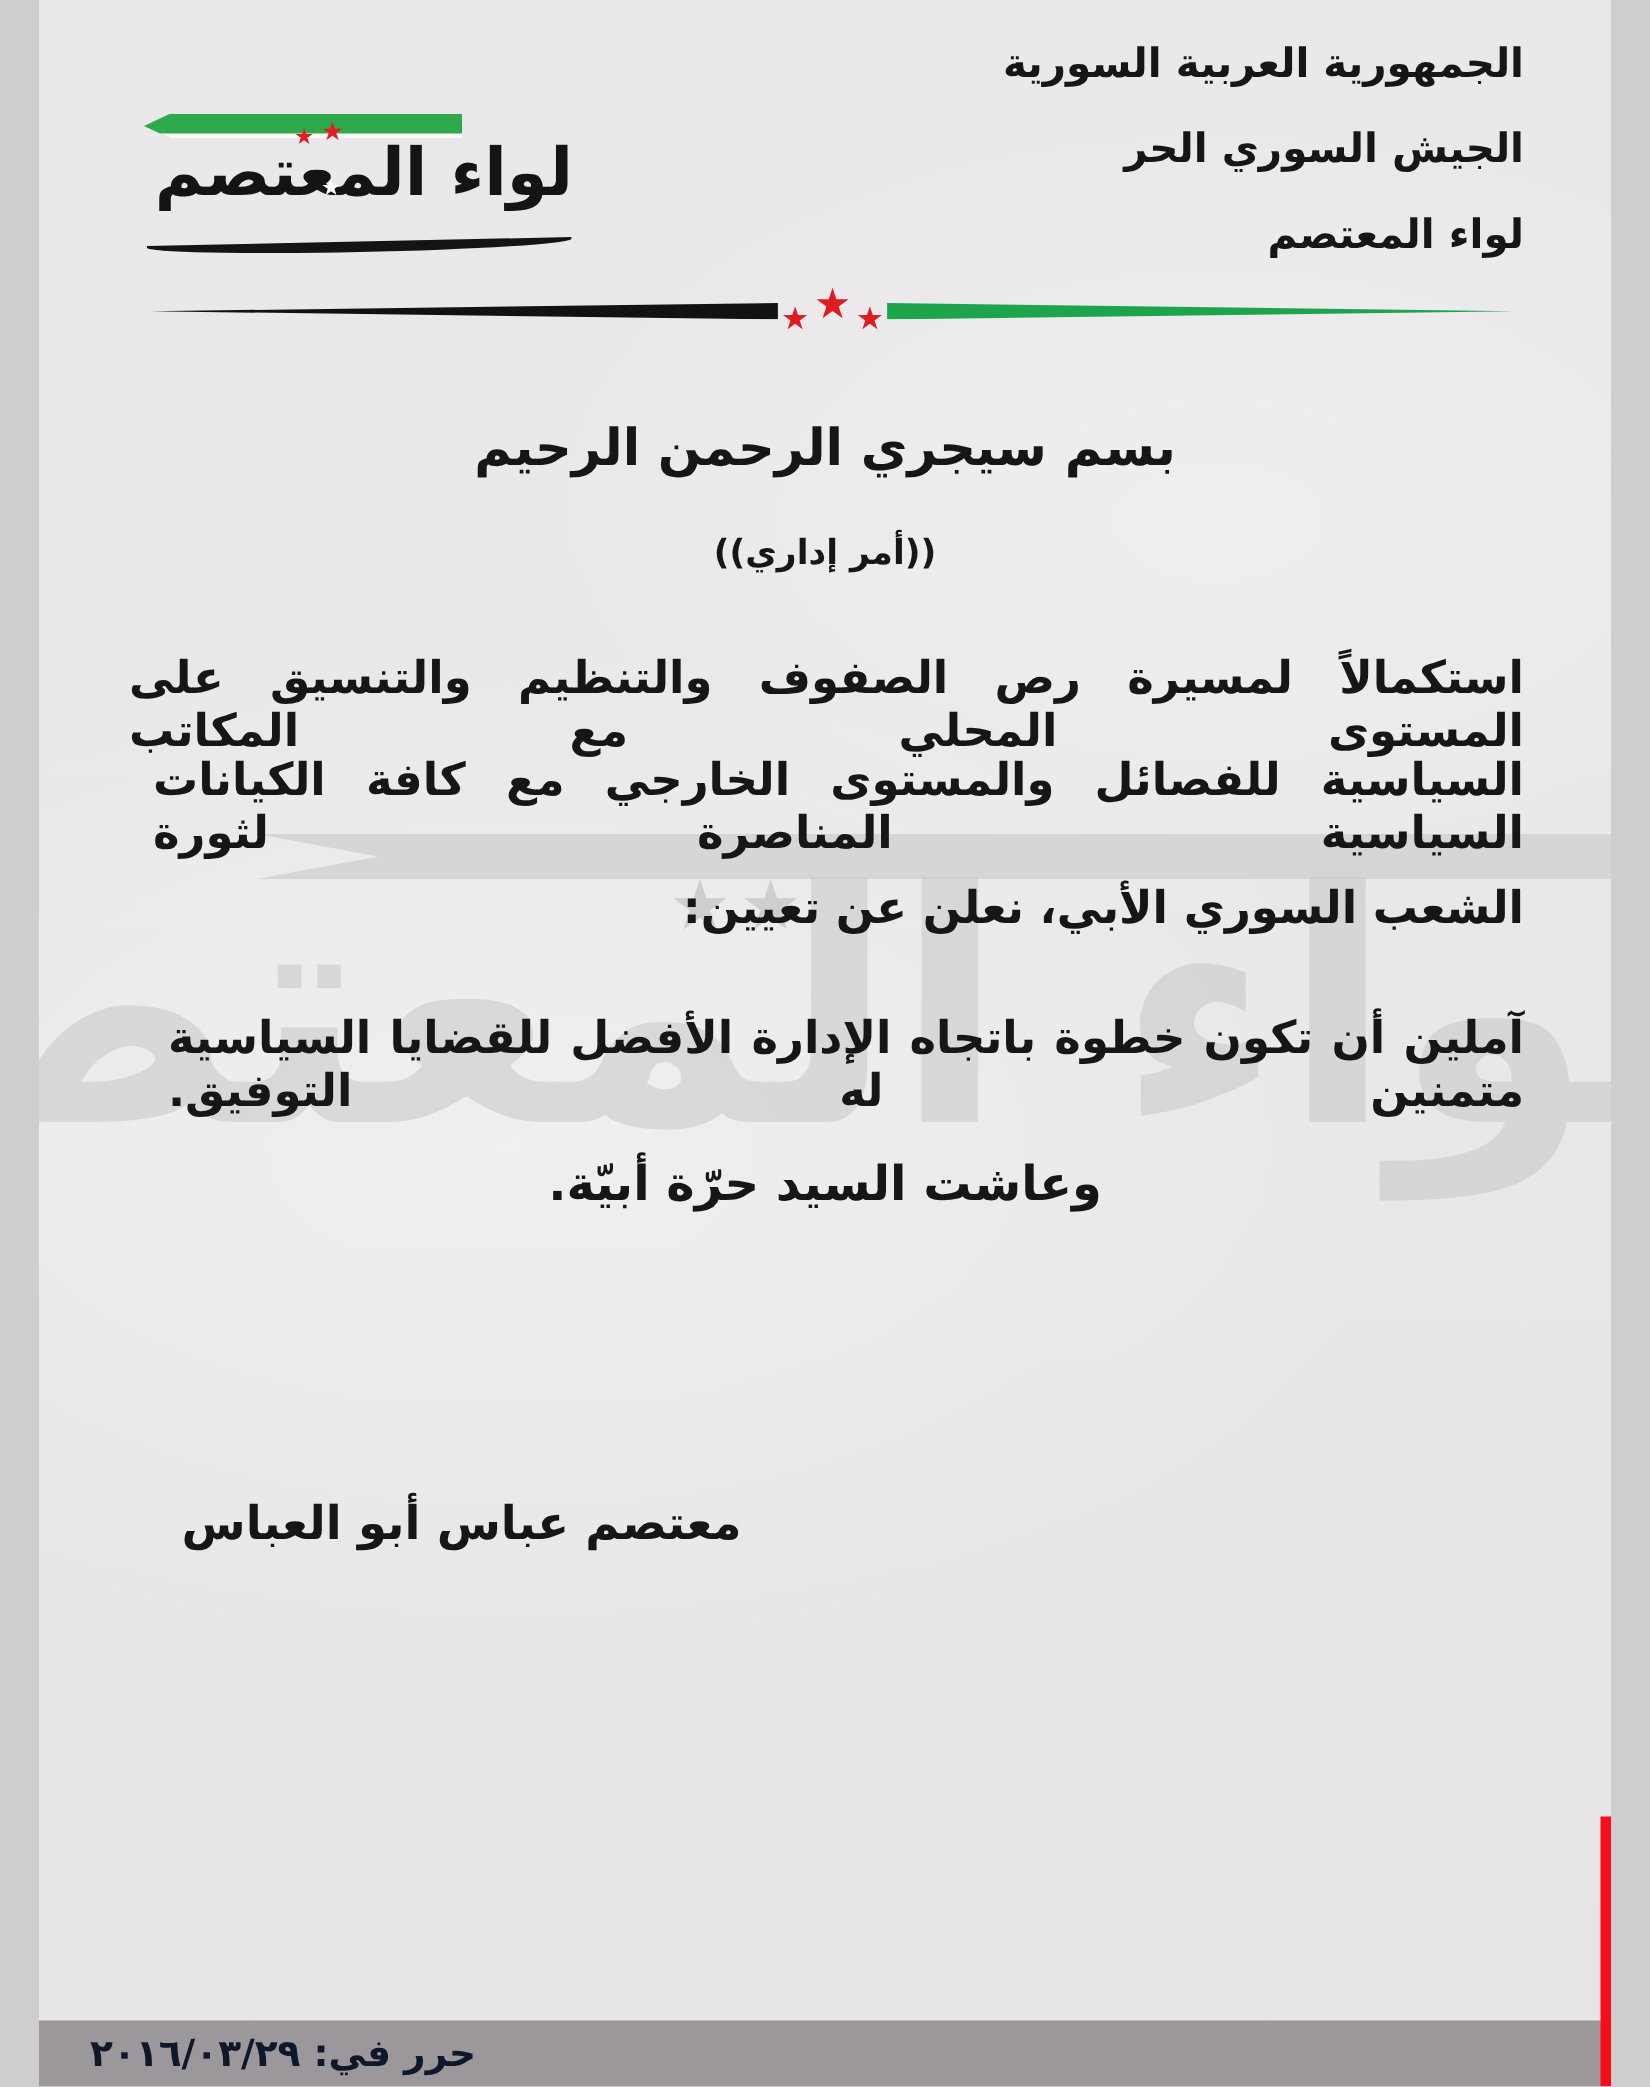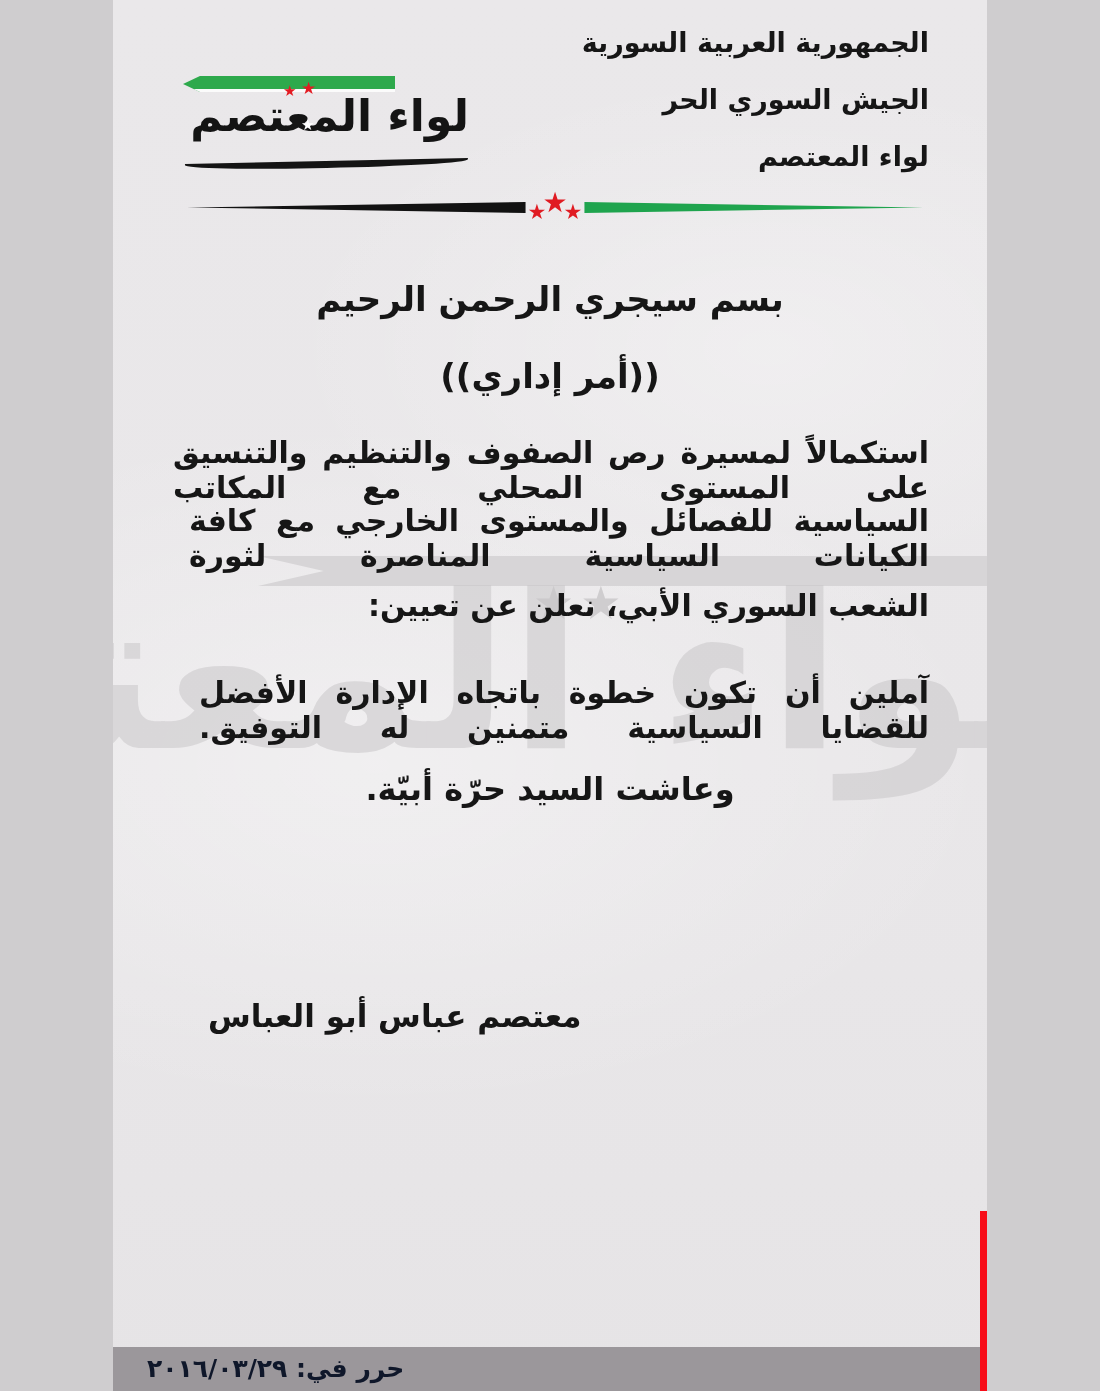--- a/index.html
+++ b/index.html
@@ -1,18 +1,18 @@
 <!DOCTYPE html>
 <html lang="ar"><head>
 <meta charset="utf-8">
 <style>
   html, body { margin: 0; padding: 0; background: #cfcdcf; }
   .page {
     position: relative;
-    width: 874px;
+    width: 1048px;
     height: 1391px;
     margin: 0 auto;
     overflow: hidden;
     background:
       radial-gradient(ellipse 900px 500px at 30% 55%, rgba(255,255,255,0.35), rgba(255,255,255,0) 70%),
       radial-gradient(ellipse 700px 400px at 75% 25%, rgba(255,255,255,0.30), rgba(255,255,255,0) 70%),
       linear-gradient(180deg, #eae8ea 0%, #e9e7e9 55%, #e6e4e6 100%);
     font-family: "DejaVu Sans", sans-serif;
     color: #161616;
   }
@@ -68,21 +68,21 @@
   }
   .wm-stars { position: absolute; top: 576px; left: 420px; font-size: 46px; color: #cfcdcf; z-index: 1; letter-spacing: 6px; }
   .wm-text {
     position: absolute; top: 566px; right: -70px; z-index: 1;
     font-size: 215px; font-weight: 900; white-space: nowrap; direction: rtl;
     color: #c9c7c9; opacity: 0.55; letter-spacing: -6px; line-height: 1;
   }
 
   
   .bismillah   { position: absolute; top: 279px; left: 0; right: 0; text-align: center; font-size: 34px; z-index: 2; }
-  .order-title { position: absolute; top: 356px; left: 0; right: 0; text-align: center; font-size: 34px; z-index: 2; }
+  .order-title { position: absolute; top: 356px; left: 0; right: 0; text-align: center; font-size: 23px; z-index: 2; }
 
   .body-line   { position: absolute; left: 60px; right: 58px; font-size: 30px; z-index: 2; }
   .justified   { text-align: justify; text-align-last: justify; }
   .l1 { top: 435px; }
   .l2 { top: 503px; margin-left: 16px; }
   .l3 { top: 588px; text-align: right; }
   .appointment { position: absolute; top: 632px; left: 0; right: 0; text-align: center; font-size: 35px; color: #1e6f3e; z-index: 2; }
   .l4 { top: 675px; margin-left: 26px; }
   .l5 { position: absolute; top: 770px; left: 0; right: 0; text-align: center; font-size: 32px; z-index: 2; }
 

